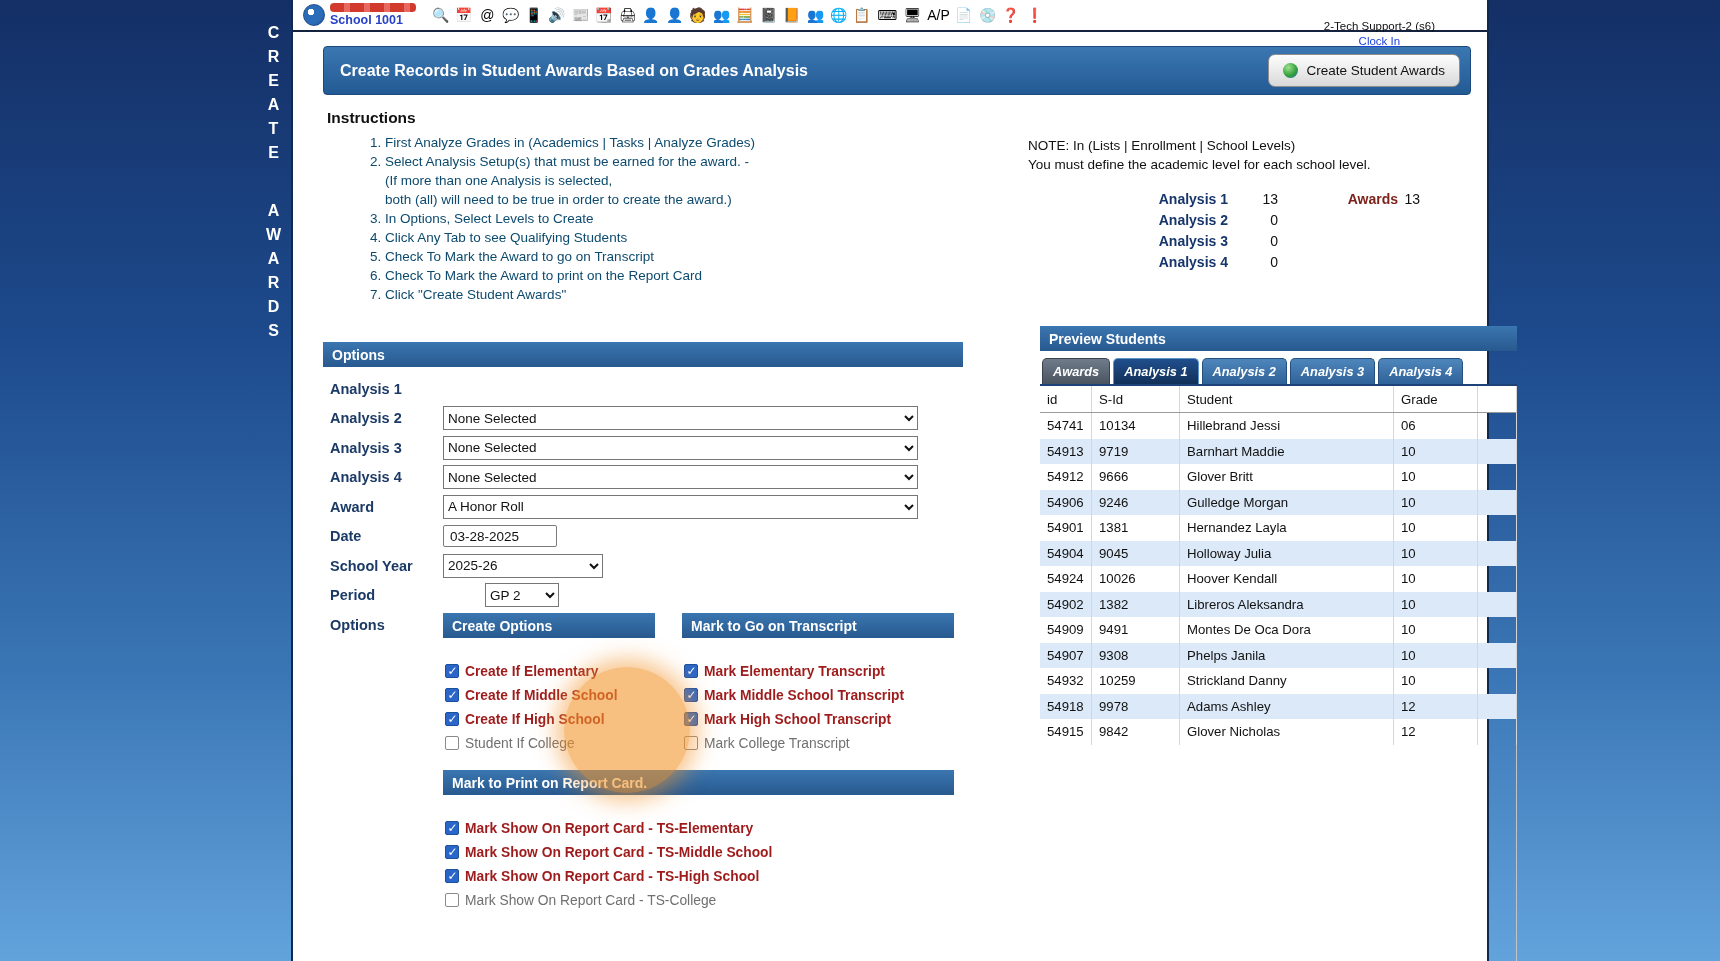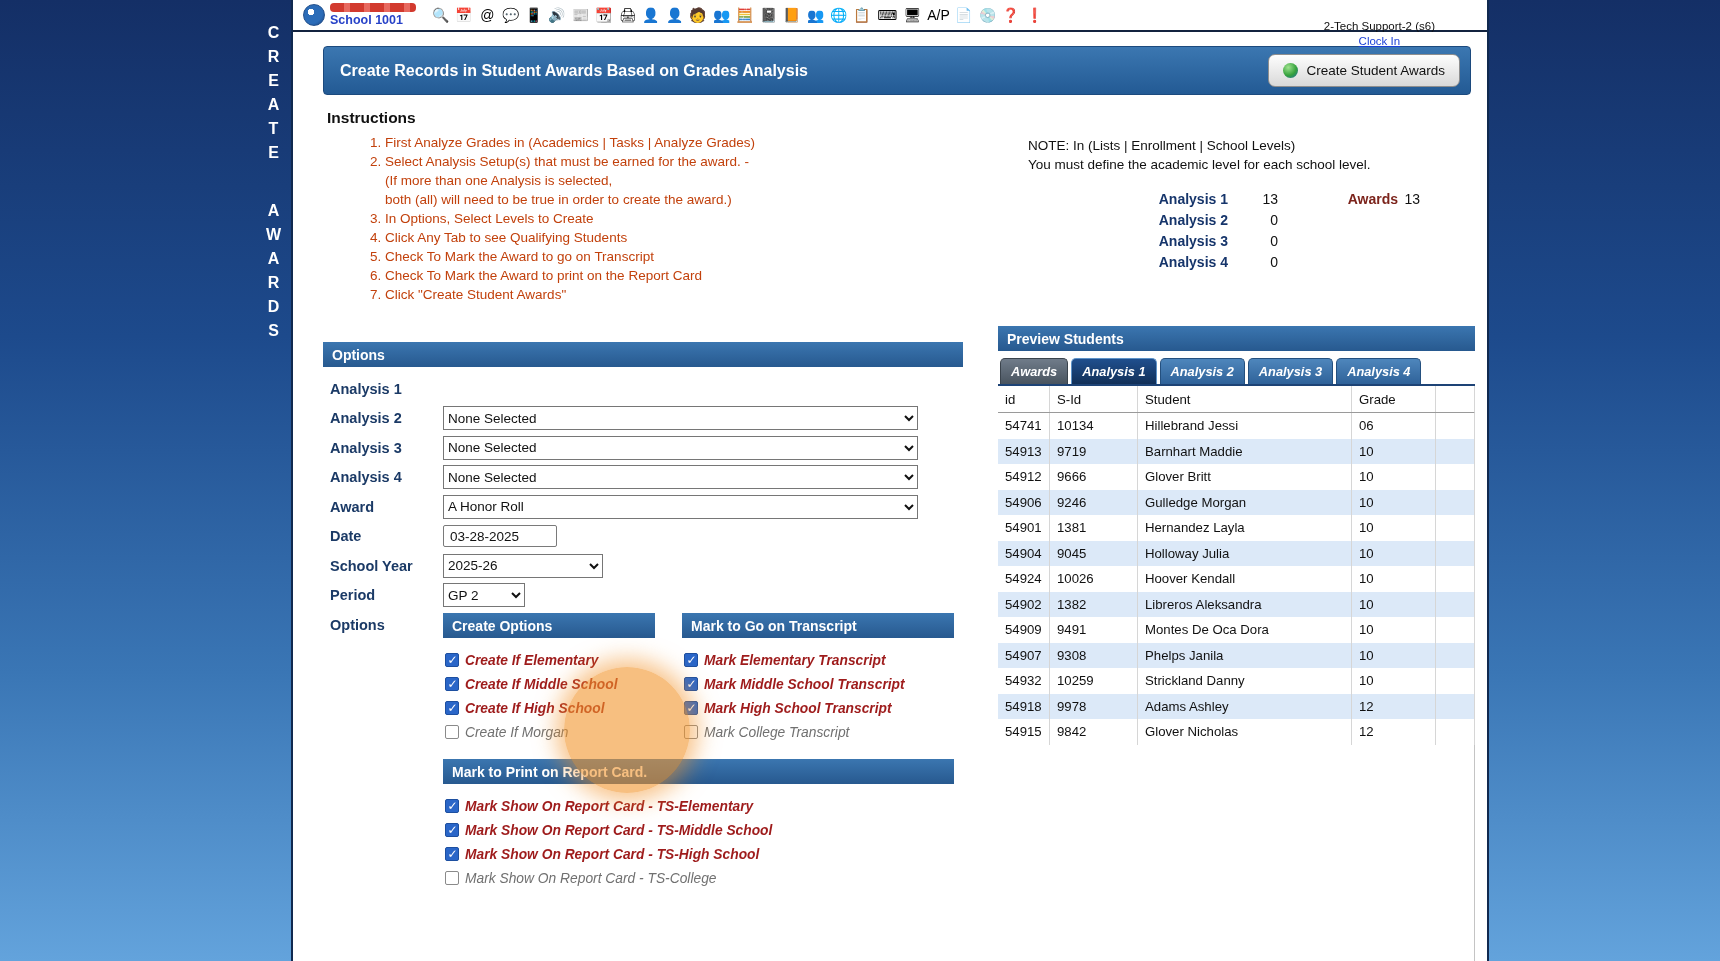--- a/index.html
+++ b/index.html
@@ -39,21 +39,21 @@
   .award-title{color:#fff;font-weight:bold;font-size:16px;}
   .create-btn{display:flex;align-items:center;gap:8px;height:33px;padding:0 14px;
     background:linear-gradient(#fdfdfd,#d9d9d9);border:1px solid #8e8e8e;border-radius:7px;
     font-size:13.5px;color:#111;cursor:pointer;font-family:inherit;}
   .award-globe{width:15px;height:15px;border-radius:50%;flex:none;
     background:radial-gradient(circle at 35% 30%,#9fe28f,#35a13c 55%,#1c6ca8);}
 
   
   .instructions{position:relative;padding:10px 0 0 34px;}
   .instructions h2{font-size:15.5px;margin:4px 0 6px;color:#111;font-weight:bold;}
-  .instructions ol{margin:2px 0 0 0;padding-left:58px;font-size:13.5px;line-height:19px;color:#c2410c;width:560px;}
+  .instructions ol{margin:2px 0 0 0;padding-left:58px;font-size:13.5px;line-height:19px;color:#0c4a6e;width:560px;}
   .instructions li{white-space:pre-line;}
   .right-info{position:absolute;left:735px;top:136px;font-size:13.5px;color:#111;line-height:19px;}
   .counts{margin-top:15px;}
   .count-row{display:flex;height:21px;align-items:center;}
   .count-label{width:200px;text-align:right;font-weight:bold;color:#16356b;font-size:14px;}
   .count-value{width:50px;text-align:right;font-size:14px;color:#111;}
   .count-xlabel{width:120px;text-align:right;font-weight:bold;color:#7c241c;font-size:14px;}
   .count-xvalue{width:22px;text-align:right;font-size:14px;color:#111;}
 
   
@@ -61,45 +61,45 @@
     font-size:14px;display:flex;align-items:center;padding-left:9px;box-sizing:border-box;}
 
   
   .options-panel{position:absolute;left:30px;top:342px;width:640px;}
   .form{padding-top:7px;}
   .form-row{display:flex;align-items:center;height:29.5px;}
   .f-label{width:120px;padding-left:7px;font-weight:bold;color:#1b3a66;font-size:14.5px;box-sizing:border-box;flex:none;}
   select{font-size:13.5px;height:24px;border:1px solid #767676;background:#fff;color:#111;font-family:inherit;}
   .sel-wide{width:475px;}
   .sel-year{width:160px;}
-  .sel-period{width:82px;}
+  .sel-period{width:74px;margin-left:42px;}
   .txt-date{width:100px;height:20px;border:1px solid #7a7a7a;font-size:13.5px;padding:0 6px;
     font-family:inherit;color:#111;border-radius:2px;}
   .options-bottom{display:flex;align-items:flex-start;margin-top:3px;}
   .opt-label{padding-top:4px;}
   .groups-row{display:flex;}
   .group-create{width:212px;}
   .group-transcript{width:272px;margin-left:27px;}
   .group-report{width:511px;margin-top:15px;}
-  .chk-list{margin-top:10px;font-style:italic;}
+  .chk-list{margin-top:21px;}
   .chk-row{display:flex;align-items:center;height:24px;gap:6px;padding-left:2px;}
   .chk{width:14px;height:14px;box-sizing:border-box;border:1px solid #8a8a8a;background:#fff;
     border-radius:2px;position:relative;flex:none;cursor:pointer;}
   .chk.checked{background:#2a66c8;border-color:#1d4fa0;}
   .chk.checked::after{content:"\2713";position:absolute;left:1.5px;top:-1.5px;color:#fff;font-size:12px;font-weight:bold;}
   .chk-label{font-size:13.8px;color:#707070;}
   .chk-row .on{color:#9e1b1b;font-weight:bold;}
 
   
   .highlight-circle{position:absolute;left:271px;top:667px;width:126px;height:126px;border-radius:50%;
     background:rgba(242,148,44,0.6);box-shadow:0 0 22px 8px rgba(242,148,44,0.55);
     pointer-events:none;z-index:5;}
 
   
-  .preview-panel{position:absolute;left:705px;top:326px;width:477px;bottom:0;display:flex;flex-direction:column;justify-content:flex-end;}
+  .preview-panel{position:absolute;left:747px;top:326px;width:477px;bottom:0;display:flex;flex-direction:column;justify-content:flex-end;}
   .tabs{display:flex;align-items:flex-end;gap:3px;margin-top:3px;height:30px;
     border-bottom:2px solid #1d4376;padding-left:2px;}
   .tab{height:26px;display:flex;align-items:center;padding:0 10px;border-radius:5px 5px 0 0;
     background:linear-gradient(#4e86bc,#2f6299);color:#fff;font-weight:bold;font-style:italic;
     font-size:12.8px;border:1px solid #24507f;border-bottom:none;cursor:pointer;box-sizing:border-box;}
   .tabs div.tab:first-of-type{background:linear-gradient(#707c8a,#49545f);border-color:#3a434c;}
   .tabs div.tab.active{background:linear-gradient(#1f4f8e,#123058);border-color:#5e93c8;}
   .ptable{flex:1;border-right:1px solid #c4c4c4;}
   .trow{display:grid;grid-template-columns:52px 88px 214px 84px 39px;height:25.5px;font-size:13.2px;color:#111;}
   .trow > div{padding-left:7px;border-right:1px solid #d6d6d6;display:flex;align-items:center;box-sizing:border-box;overflow:hidden;white-space:nowrap;}
@@ -296,21 +296,21 @@
     <span class="chk-label on">Create If Middle School</span>
   </div>
 
   <div class="chk-row">
     <span class="chk checked"></span>
     <span class="chk-label on">Create If High School</span>
   </div>
 
   <div class="chk-row">
     <span class="chk"></span>
-    <span class="chk-label">Create If Morgan</span>
+    <span class="chk-label">Student If College</span>
   </div>
 </div>
             </div>
             <div class="group-transcript">
               <div class="sec-header">Mark to Go on Transcript</div>
               <div class="chk-list">
   <div class="chk-row">
     <span class="chk checked"></span>
     <span class="chk-label on">Mark Elementary Transcript</span>
   </div>

